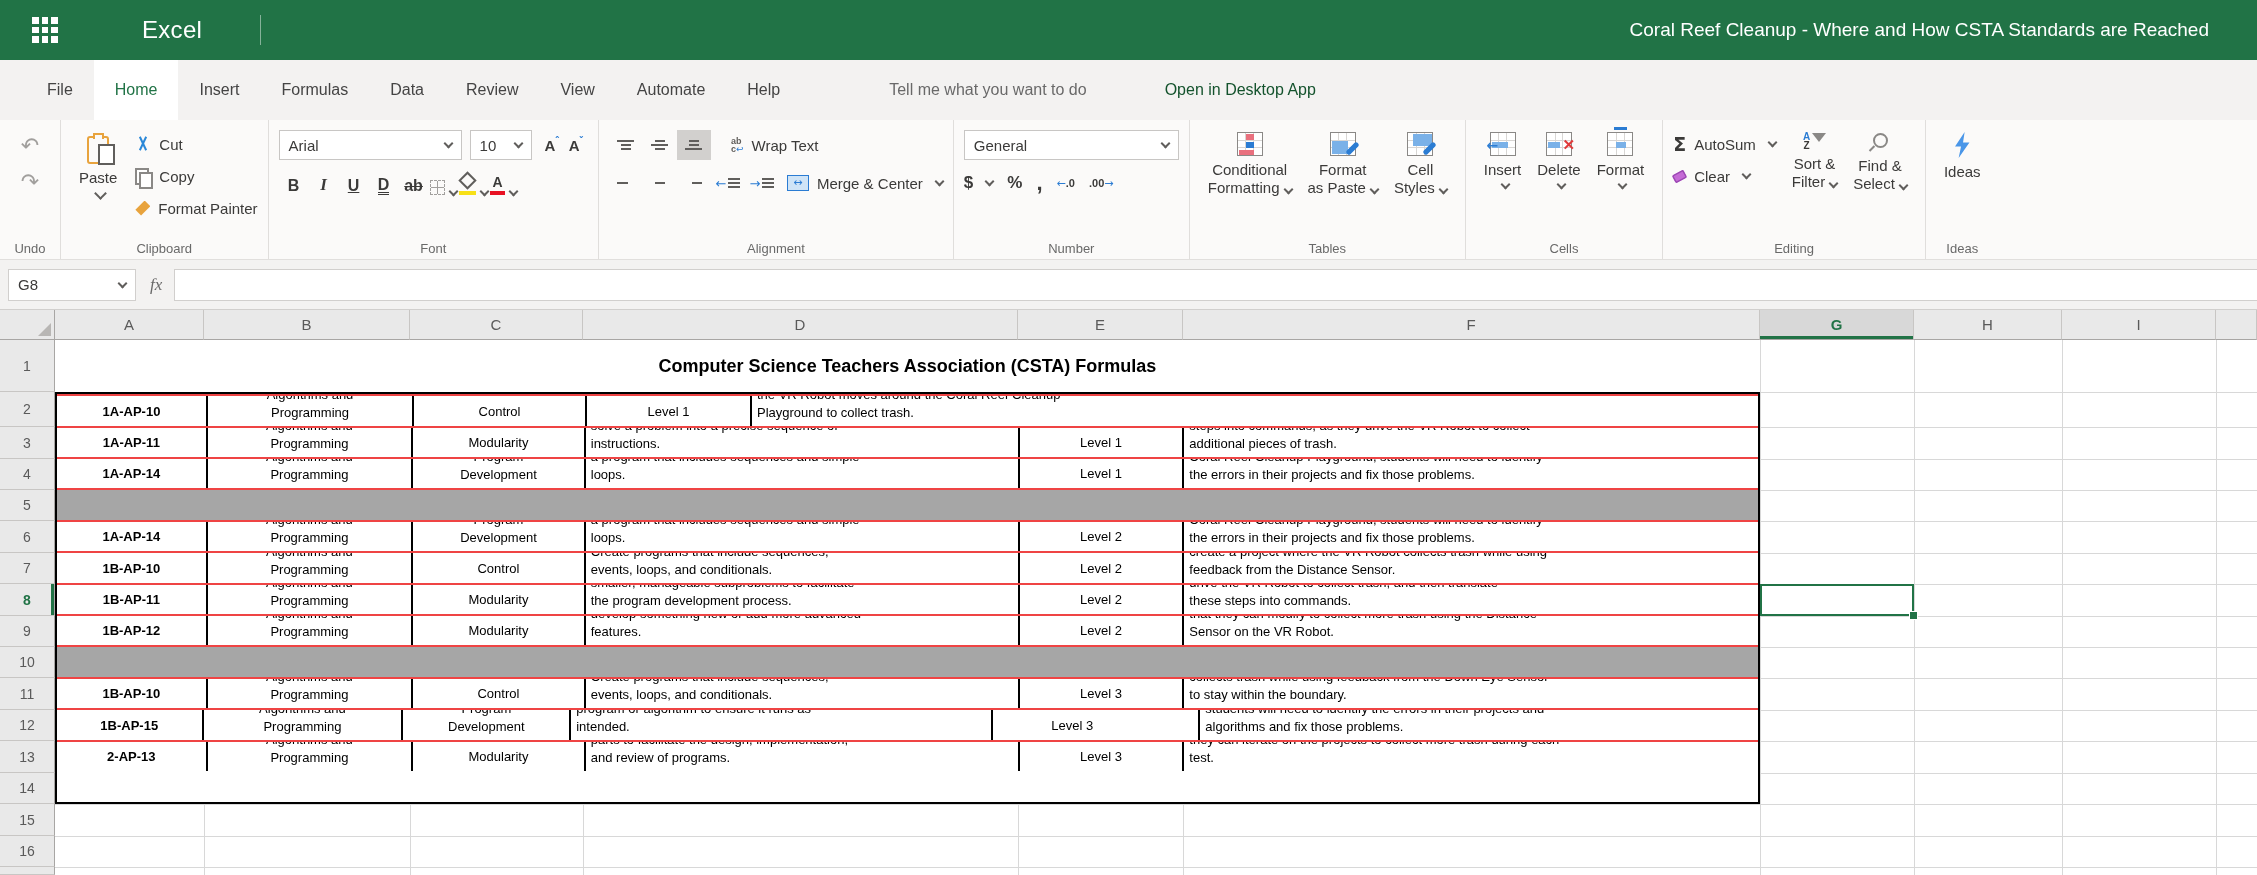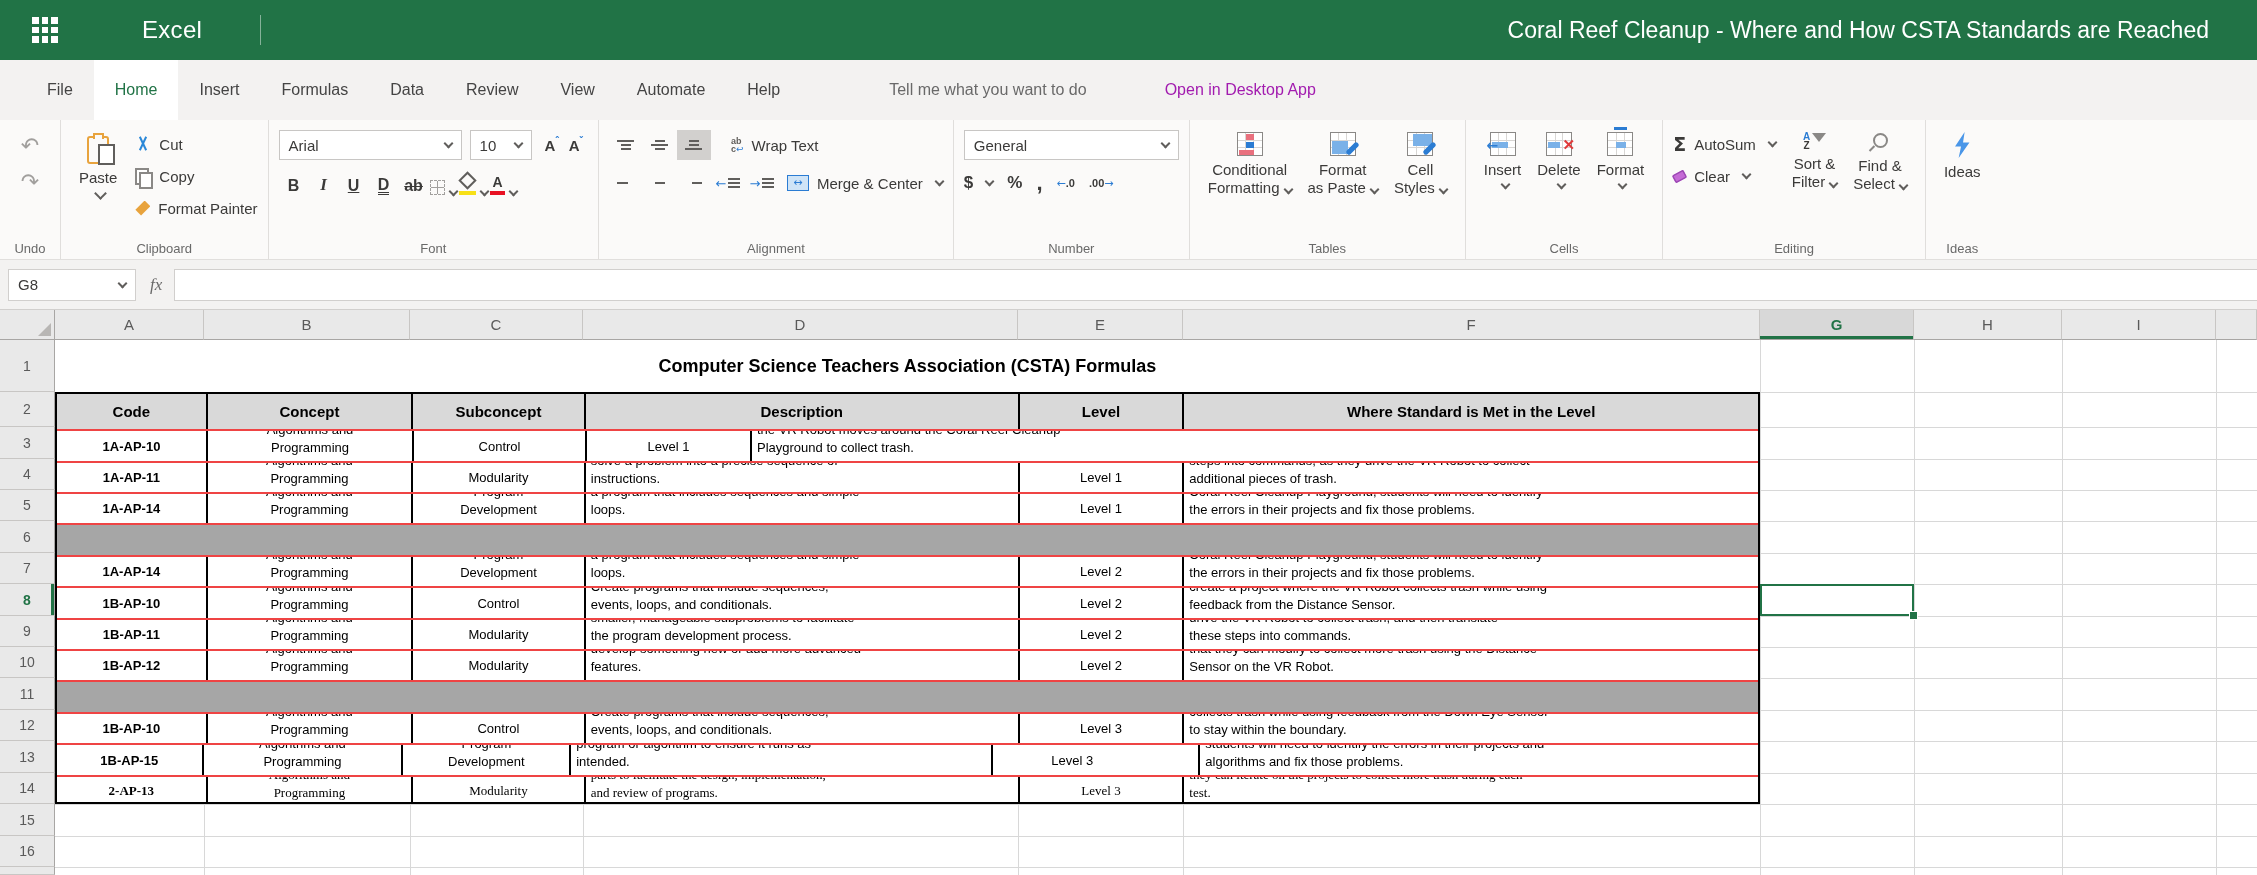--- a/index.html
+++ b/index.html
@@ -8,31 +8,31 @@
 
   
   .topbar{position:absolute;left:0;top:0;width:100%;height:60px;background:#217346;
           display:flex;align-items:center;}
   .waffle{width:26px;height:26px;margin-left:32px;display:grid;
           grid-template-columns:repeat(3,1fr);gap:3px;cursor:pointer;}
   .waffle b{background:#fff;display:block;}
   .brand{color:#fff;font-size:24px;margin-left:84px;letter-spacing:.3px;}
   .tb-div{width:1px;height:30px;background:rgba(255,255,255,.45);margin-left:58px;}
   .doc-title{position:absolute;right:48px;top:0;height:60px;display:flex;align-items:center;
-             color:#fff;font-size:23px;white-space:nowrap;}
+             color:#fff;font-size:19px;white-space:nowrap;}
 
   
   .menubar{position:absolute;left:0;top:60px;width:100%;height:60px;background:#f3f2f1;
            display:flex;align-items:stretch;font-size:16px;color:#444;}
   #menuitems{display:flex;align-items:stretch;padding-left:26px;}
   .mitem{display:flex;align-items:center;padding:0 21px;cursor:pointer;}
   .mitem.active{background:#fff;color:#217346;}
   .menu-right{display:flex;align-items:center;color:#696969;}
   .tellme{margin-left:88px;cursor:pointer;}
-  .opendesk{margin-left:78px;cursor:pointer;color:#a21caf;}
+  .opendesk{margin-left:78px;cursor:pointer;color:#14532d;}
 
   
   .ribbon{position:absolute;left:0;top:120px;width:100%;height:140px;background:#fbfaf9;
           border-bottom:1px solid #e1dfdd;display:flex;box-sizing:border-box;}
   .group{position:relative;height:100%;border-right:1px solid #e0dedc;
          padding:8px 10px 24px;box-sizing:border-box;}
   .glabel{position:absolute;bottom:3px;left:0;right:0;text-align:center;
           font-size:13px;color:#696969;white-space:nowrap;}
   .gbody{display:flex;height:100%;align-items:flex-start;}
   .col{display:flex;flex-direction:column;}
@@ -582,40 +582,20 @@
       <div class="hline" style="top: 463px;"></div>
       <div class="rowh" style="top: 463px; height: 31px;">14</div>
       <div class="hline" style="top: 494px;"></div>
       <div class="rowh" style="top: 494px; height: 32px;">15</div>
       <div class="hline" style="top: 526px;"></div>
       <div class="rowh" style="top: 526px; height: 31px;">16</div>
       <div class="hline" style="top: 557px;"></div>
       <div class="rowh" style="top: 557px; height: 8px;"></div>
       <div class="sheet-title" style="left: 55px; top: 30px; width: 1705px; height: 52px;">Computer Science Teachers Association (CSTA) Formulas</div>
       <div class="ctable" style="left: 55px; top: 82px; width: 1705px; height: 412px;">
-        <div class="trow thead first" style="height: 35px;">
-          <div class="tcell first" style="width: 149px;">
-            <div class="hc">Code</div>
-          </div>
-          <div class="tcell" style="width: 206px;">
-            <div class="hc">Concept</div>
-          </div>
-          <div class="tcell" style="width: 173px;">
-            <div class="hc">Subconcept</div>
-          </div>
-          <div class="tcell" style="width: 435px;">
-            <div class="hc">Description</div>
-          </div>
-          <div class="tcell" style="width: 165px;">
-            <div class="hc">Level</div>
-          </div>
-          <div class="tcell" style="width: 577px;">
-            <div class="hc">Where Standard is Met in the Level</div>
-          </div>
-        </div>
         <div class="trow" style="height: 32px;">
           <div class="tcell first" style="width: 149px;">
             <div class="c1 code">1A-AP-10</div>
           </div>
           <div class="tcell" style="width: 206px;">
             <div class="c2 center">
               <div>Algorithms and</div>
               <div>Programming</div>
             </div>
           </div>
@@ -868,21 +848,21 @@
           <div class="tcell" style="width: 165px;">
             <div class="c1">Level 3</div>
           </div>
           <div class="tcell" style="width: 577px; margin-left: 47px;">
             <div class="c2 left">
               <div>students will need to identify the errors in their projects and</div>
               <div>algorithms and fix those problems.</div>
             </div>
           </div>
         </div>
-        <div class="trow" style="height: 31px; font-family: Liberation Serif, serif;">
+        <div class="trow" style="height: 31px;">
           <div class="tcell first" style="width: 149px;">
             <div class="c1 code">2-AP-13</div>
           </div>
           <div class="tcell" style="width: 206px;">
             <div class="c2 center">
               <div>Algorithms and</div>
               <div>Programming</div>
             </div>
           </div>
           <div class="tcell" style="width: 173px;">

